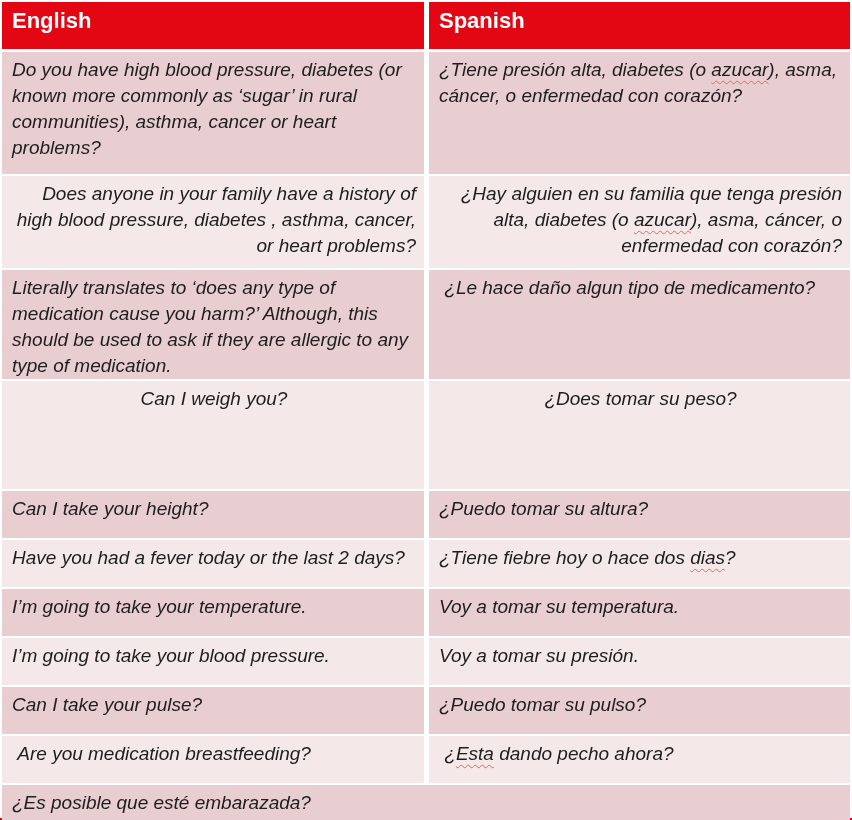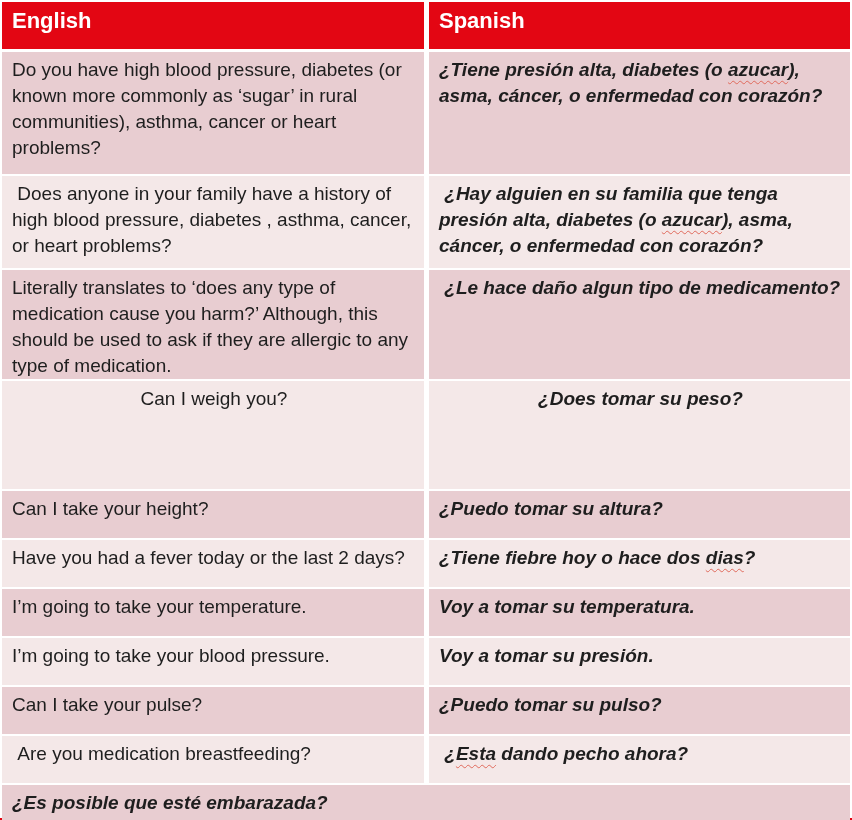--- a/index.html
+++ b/index.html
@@ -44,31 +44,31 @@
   .body-rows{display:flex;flex-direction:column;flex:1;}
   .row{
     display:flex;
     gap:5px;
     margin-bottom:2px;
     min-height:47px;
   }
   .row:nth-child(odd) .cell{background:var(--row-dark);}
   .row:nth-child(even) .cell{background:var(--row-light);}
   .row:nth-child(1){min-height:122px;}
-  .row:nth-child(2){min-height:92px;}
+  .row:nth-child(2){min-height:92px;text-align:right;}
   .row:nth-child(3){min-height:48px;}
   .row:nth-child(4){min-height:108px;text-align:center;}
   .cell{
     font-size:19px;
     line-height:26px;
     padding:5px 8px 0 10px;
     white-space:pre-wrap;
   }
-  .cell.english{width:422px;flex:0 0 422px;}
-  .cell.spanish{flex:1;font-style:italic;font-weight:bold;}
+  .cell.english{width:422px;flex:0 0 422px;font-style:italic;}
+  .cell.spanish{flex:1;font-style:italic;}
   .sq{
     text-decoration-line:underline;
     text-decoration-style:wavy;
     text-decoration-color:var(--squiggle);
     text-decoration-thickness:1px;
     text-underline-offset:4px;
   }
 </style>
 </head>
 <body>

